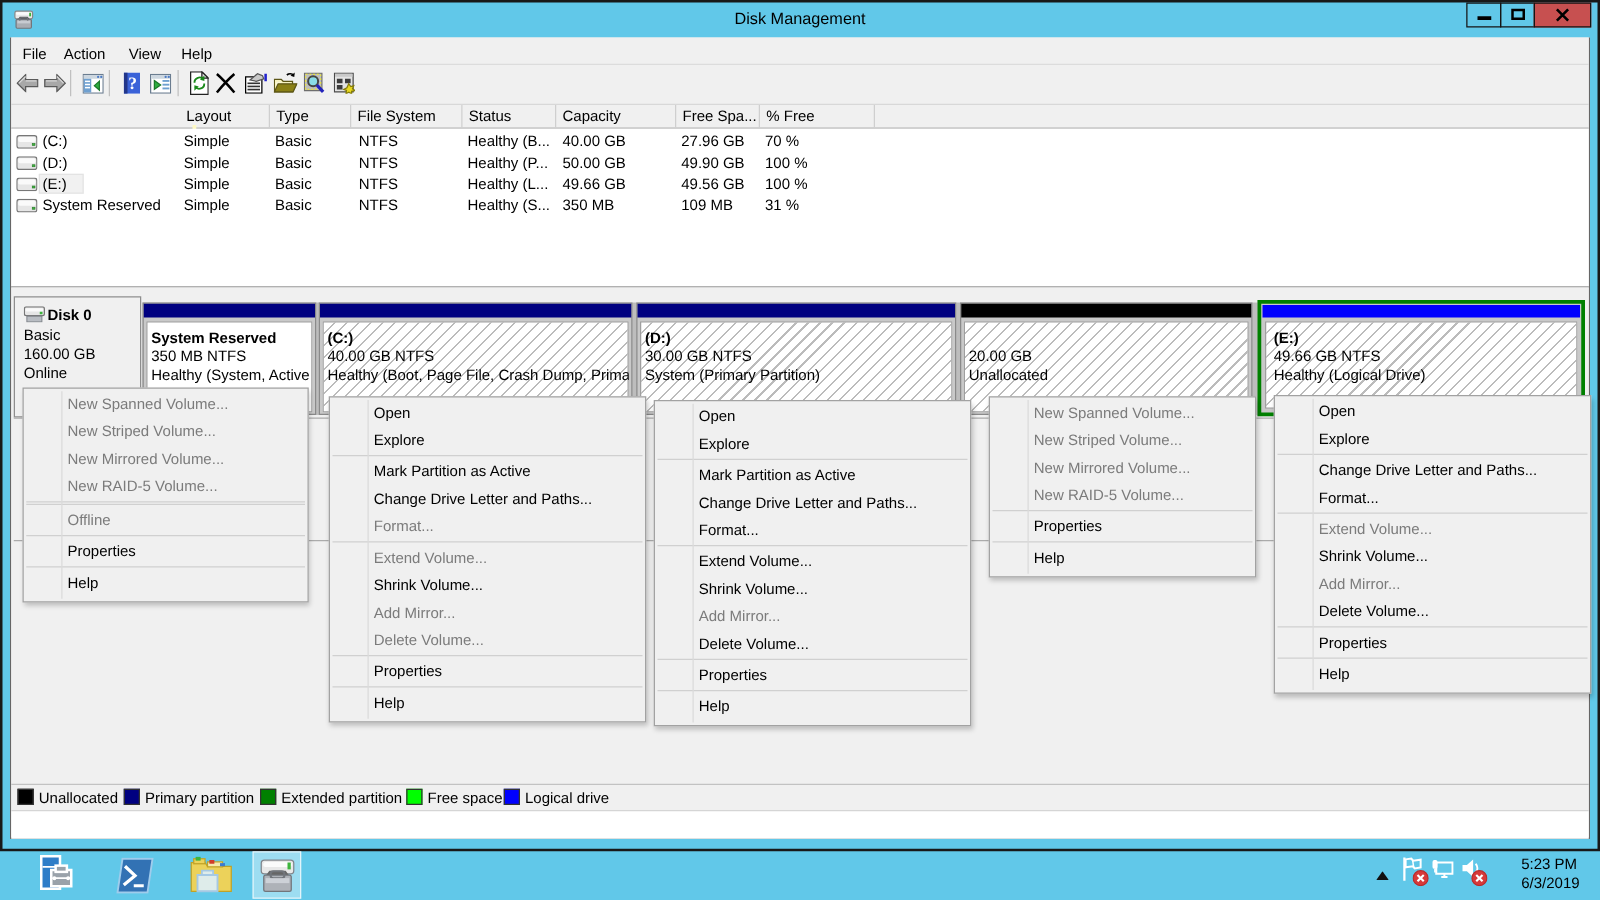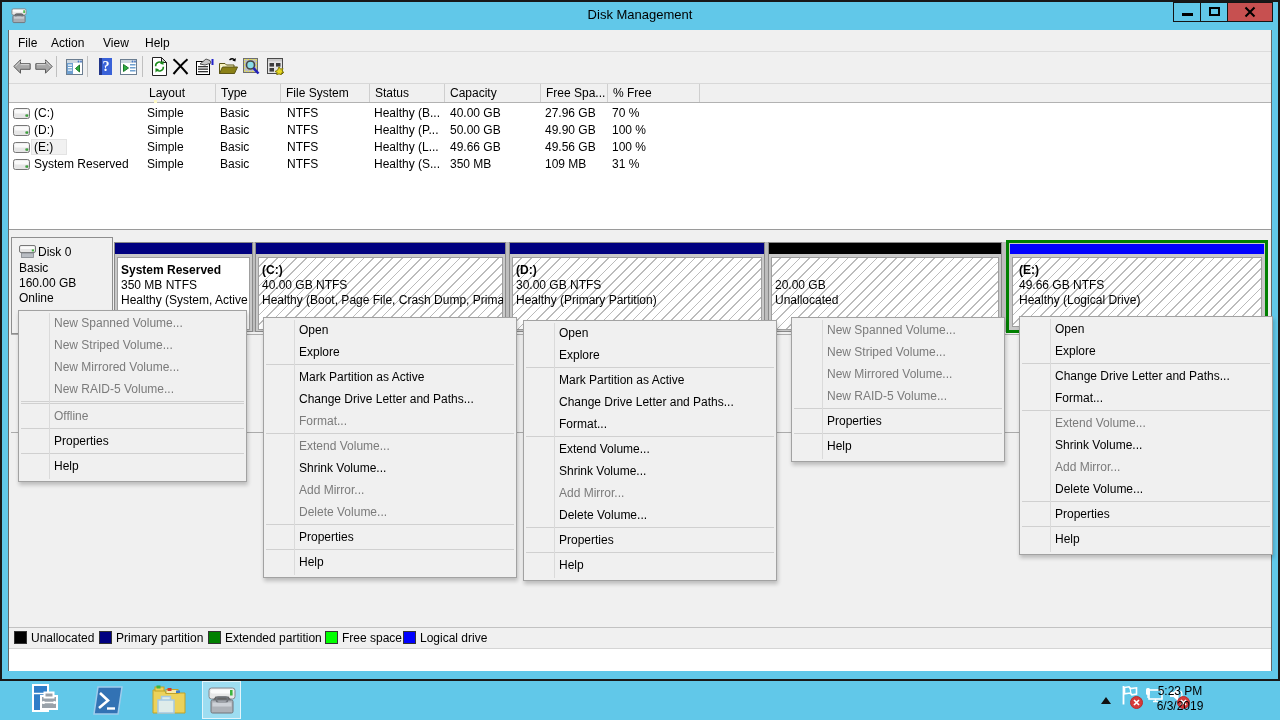--- a/index.html
+++ b/index.html
@@ -188,42 +188,42 @@
 <div class="abs" style="left:11px;top:334px;width:1257px;height:1px;background:#ababab"></div>
 <div class="abs" style="left:11px;top:432px;width:1257px;height:1px;background:#ababab"></div>
 <div class="abs" style="left:114px;top:242px;width:1154px;height:90px;background:#bdbdbd"></div>
 <div class="abs" style="left:11px;top:237px;width:102px;height:97px;background:#f0f0f0;border:1px solid #8e8e8e"></div>
 <svg class="abs" style="left:19px;top:245px" width="17" height="13" viewBox="0 0 17 13">
     <rect x="0.5" y="0.5" width="16" height="7" rx="1.5" fill="#e6e6e6" stroke="#777"></rect>
     <rect x="1.5" y="1.5" width="14" height="2.6" rx="1" fill="#fafafa"></rect>
     <rect x="12.8" y="4.4" width="2.2" height="2" fill="#3db53d"></rect>
     <rect x="2.5" y="8" width="12" height="4.5" fill="#b9bdc3" stroke="#81858b" stroke-width="0.8"></rect>
   </svg>
-<div class="abs t12" style="left:38px;top:245px;font-weight:normal">Disk 0</div>
+<div class="abs t12" style="left:38px;top:245px;font-weight:bold">Disk 0</div>
 <div class="abs t12" style="left:19px;top:261px">Basic</div>
 <div class="abs t12" style="left:19px;top:276px">160.00 GB</div>
 <div class="abs t12" style="left:19px;top:291px">Online</div>
 <div class="abs" style="left:114px;top:242px;width:139px;height:90px;background:#c9c9c9;border:1px solid #8a8a8a"></div>
 <div class="abs" style="left:115px;top:243px;width:137px;height:11px;background:#000080"></div>
 <div class="abs" style="left:117px;top:257px;width:133px;height:73px;background:#fff;border:1px solid #9f9f9f;overflow:hidden"></div>
 <div class="abs t12" style="left:121px;top:263px;font-weight:bold;max-width:129px;overflow:hidden">System Reserved</div>
 <div class="abs t12" style="left:121px;top:278px;max-width:129px;overflow:hidden">350 MB NTFS</div>
 <div class="abs t12" style="left:121px;top:293px;max-width:129px;overflow:hidden">Healthy (System, Active</div>
 <div class="abs" style="left:255px;top:242px;width:251px;height:90px;background:#c9c9c9;border:1px solid #8a8a8a"></div>
 <div class="abs" style="left:256px;top:243px;width:249px;height:11px;background:#000080"></div>
 <div class="abs hatch" style="left:258px;top:257px;width:245px;height:73px;border:1px solid #9f9f9f;overflow:hidden"></div>
 <div class="abs t12" style="left:262px;top:263px;font-weight:bold;max-width:241px;overflow:hidden">(C:)</div>
 <div class="abs t12" style="left:262px;top:278px;max-width:241px;overflow:hidden">40.00 GB NTFS</div>
 <div class="abs t12" style="left:262px;top:293px;max-width:241px;overflow:hidden">Healthy (Boot, Page File, Crash Dump, Primar</div>
 <div class="abs" style="left:509px;top:242px;width:256px;height:90px;background:#c9c9c9;border:1px solid #8a8a8a"></div>
 <div class="abs" style="left:510px;top:243px;width:254px;height:11px;background:#000080"></div>
 <div class="abs hatch" style="left:512px;top:257px;width:250px;height:73px;border:1px solid #9f9f9f;overflow:hidden"></div>
 <div class="abs t12" style="left:516px;top:263px;font-weight:bold;max-width:246px;overflow:hidden">(D:)</div>
 <div class="abs t12" style="left:516px;top:278px;max-width:246px;overflow:hidden">30.00 GB NTFS</div>
-<div class="abs t12" style="left:516px;top:293px;max-width:246px;overflow:hidden">Healthy (Primary Partition)</div>
+<div class="abs t12" style="left:516px;top:293px;max-width:246px;overflow:hidden">System (Primary Partition)</div>
 <div class="abs" style="left:768px;top:242px;width:234px;height:90px;background:#c9c9c9;border:1px solid #8a8a8a"></div>
 <div class="abs" style="left:769px;top:243px;width:232px;height:11px;background:#000"></div>
 <div class="abs hatch" style="left:771px;top:257px;width:228px;height:73px;border:1px solid #9f9f9f;overflow:hidden"></div>
 <div class="abs t12" style="left:775px;top:278px;max-width:224px;overflow:hidden">20.00 GB</div>
 <div class="abs t12" style="left:775px;top:293px;max-width:224px;overflow:hidden">Unallocated</div>
 <div class="abs" style="left:1006px;top:240px;width:262px;height:93px;background:#c9c9c9;border:3px solid #008000"></div>
 <div class="abs" style="left:1010px;top:244px;width:254px;height:10px;background:#0000fe"></div>
 <div class="abs hatch" style="left:1012px;top:257px;width:250px;height:70px;border:1px solid #9f9f9f;overflow:hidden"></div>
 <div class="abs t12" style="left:1019px;top:263px;font-weight:bold">(E:)</div>
 <div class="abs t12" style="left:1019px;top:278px">49.66 GB NTFS</div>
@@ -372,12 +372,12 @@
     <path d="M11.5 5 A5 5 0 0 1 11.5 12" stroke="#fff" stroke-width="1.5" fill="none"></path>
   </svg>
 <svg class="abs" style="left:1130px;top:696px" width="13" height="13" viewBox="0 0 13 13">
     <circle cx="6.5" cy="6.5" r="6" fill="#d63a3a" stroke="#b82c2c"></circle>
     <path d="M4 4 L9 9 M9 4 L4 9" stroke="#fff" stroke-width="1.7"></path>
   </svg>
 <svg class="abs" style="left:1177px;top:696px" width="13" height="13" viewBox="0 0 13 13">
     <circle cx="6.5" cy="6.5" r="6" fill="#d63a3a" stroke="#b82c2c"></circle>
     <path d="M4 4 L9 9 M9 4 L4 9" stroke="#fff" stroke-width="1.7"></path>
   </svg>
-<div class="abs t12" style="left:1150px;top:684px;width:60px;text-align:center;line-height:15px">5:23 PM<br>6/3/2019</div>
+<div class="abs t12" style="left:1217px;top:684px;width:60px;text-align:left;line-height:15px">5:23 PM<br>6/3/2019</div>
 </body></html>

